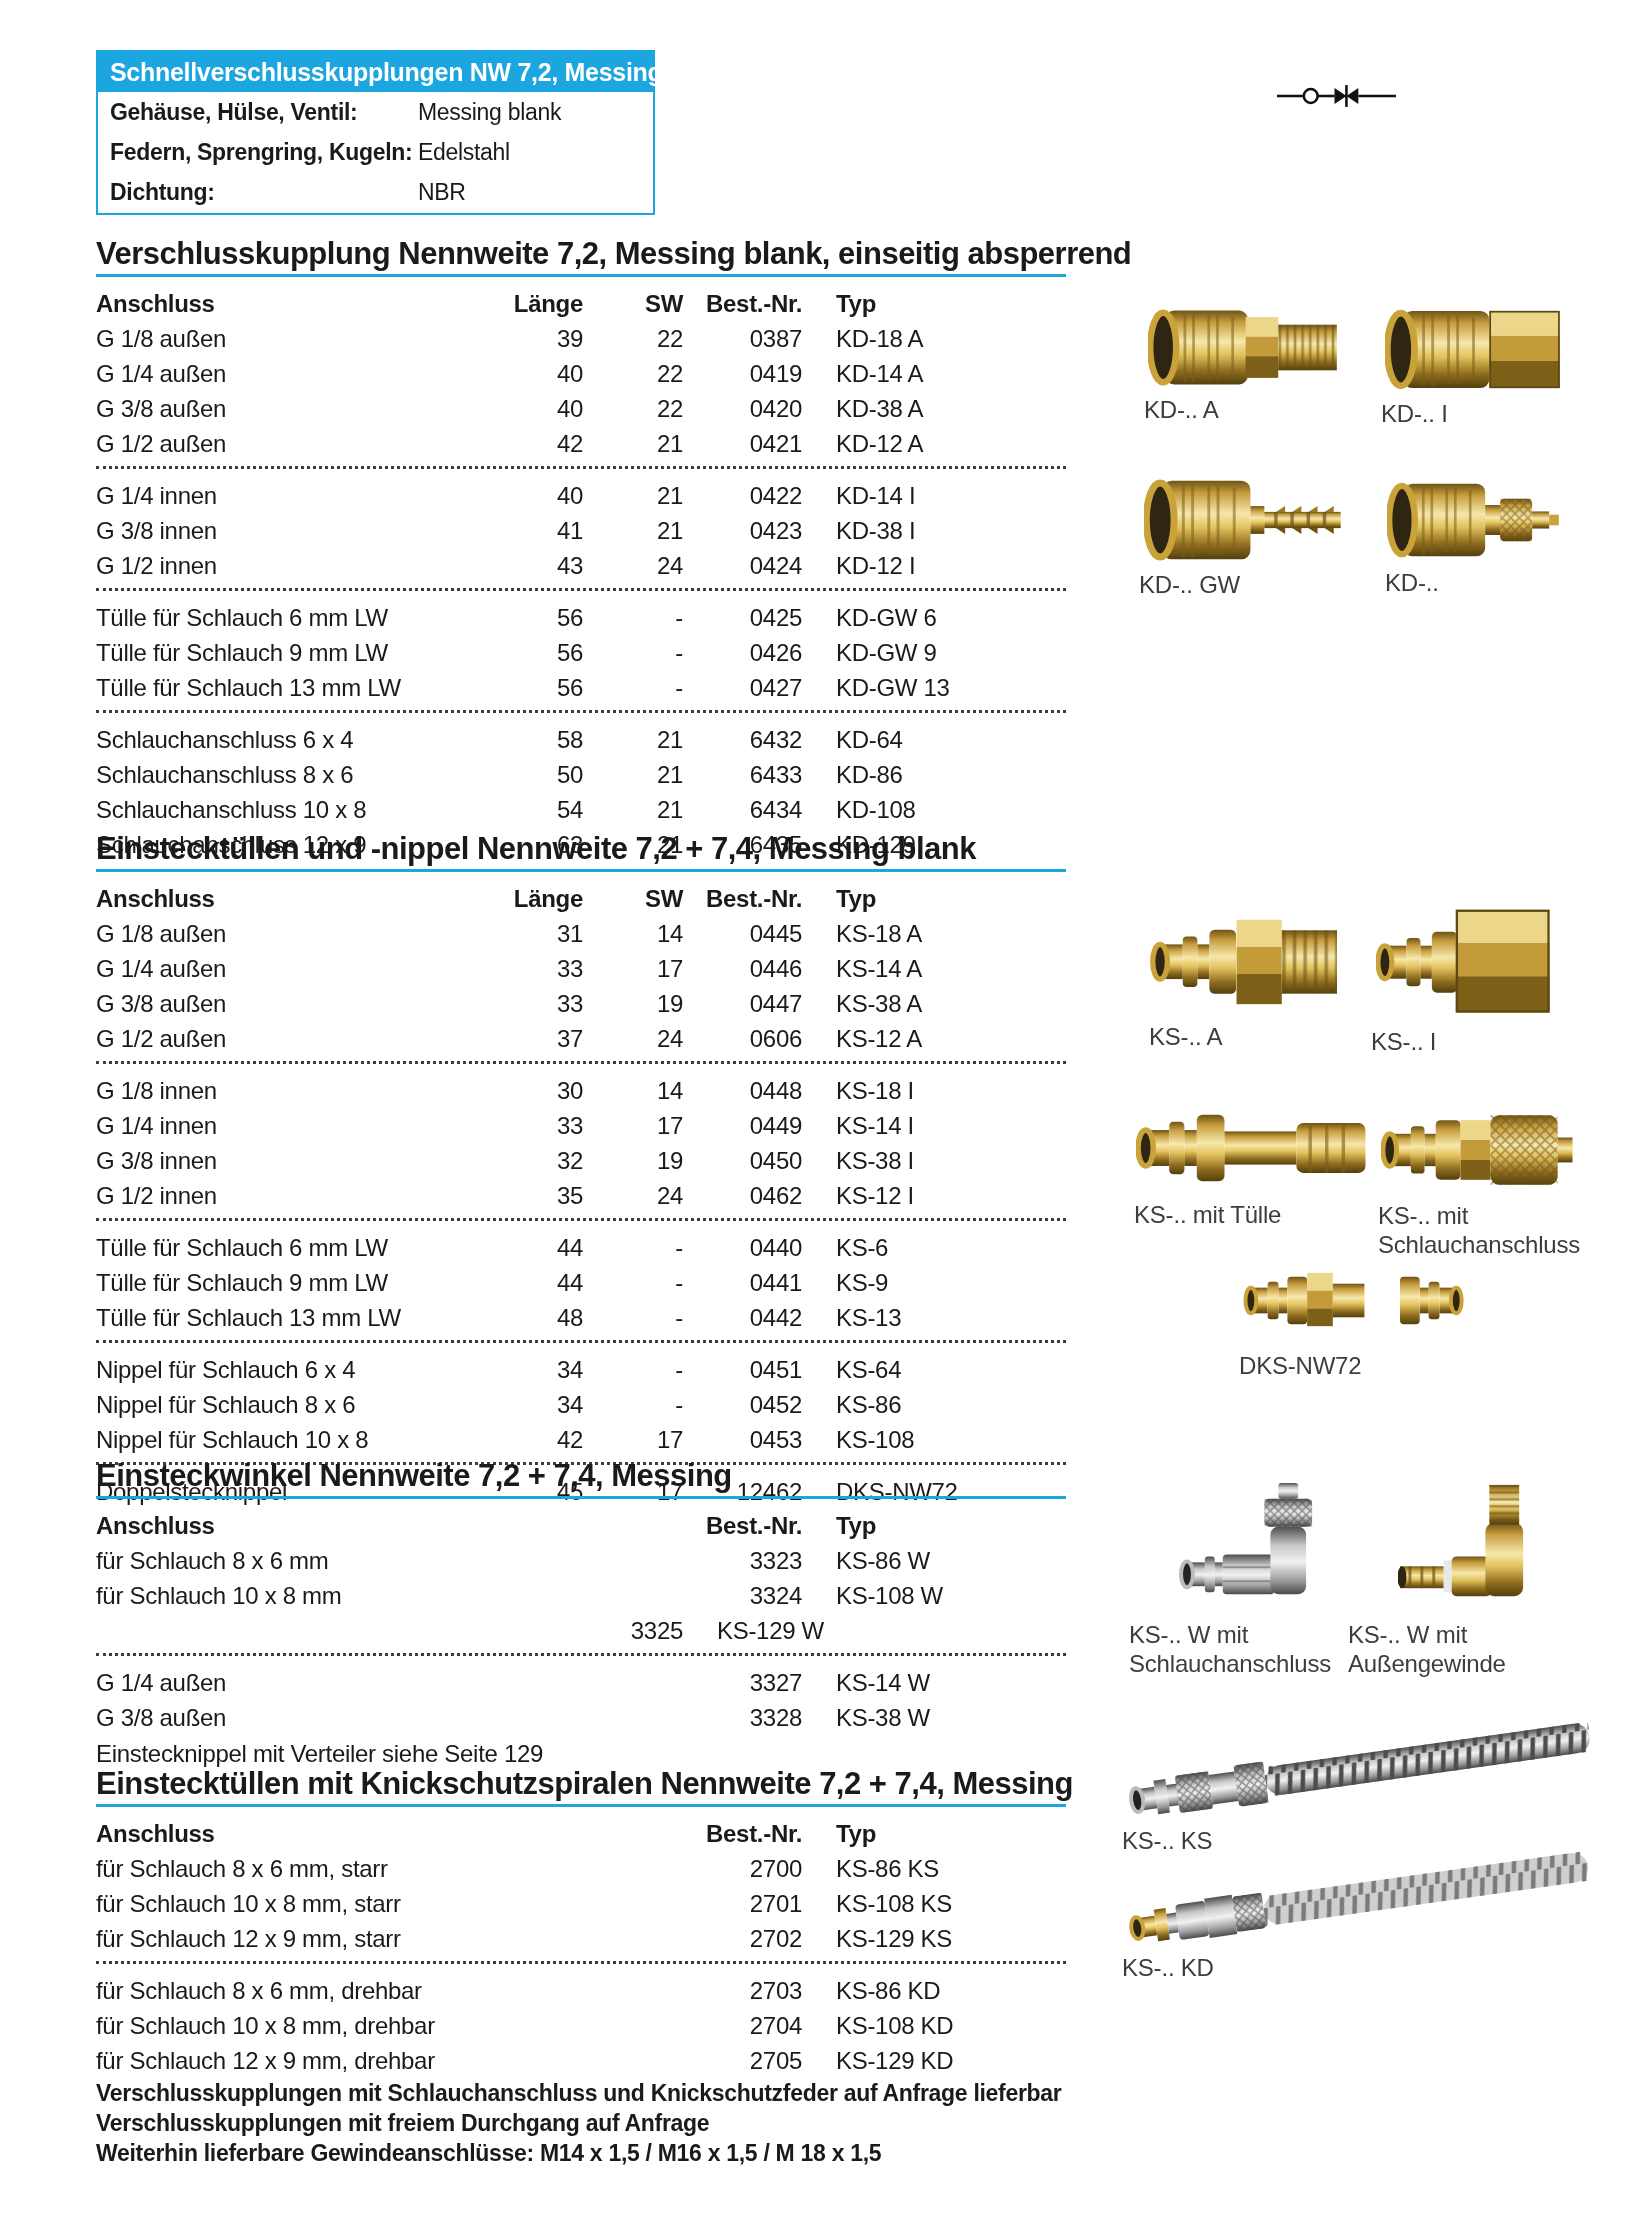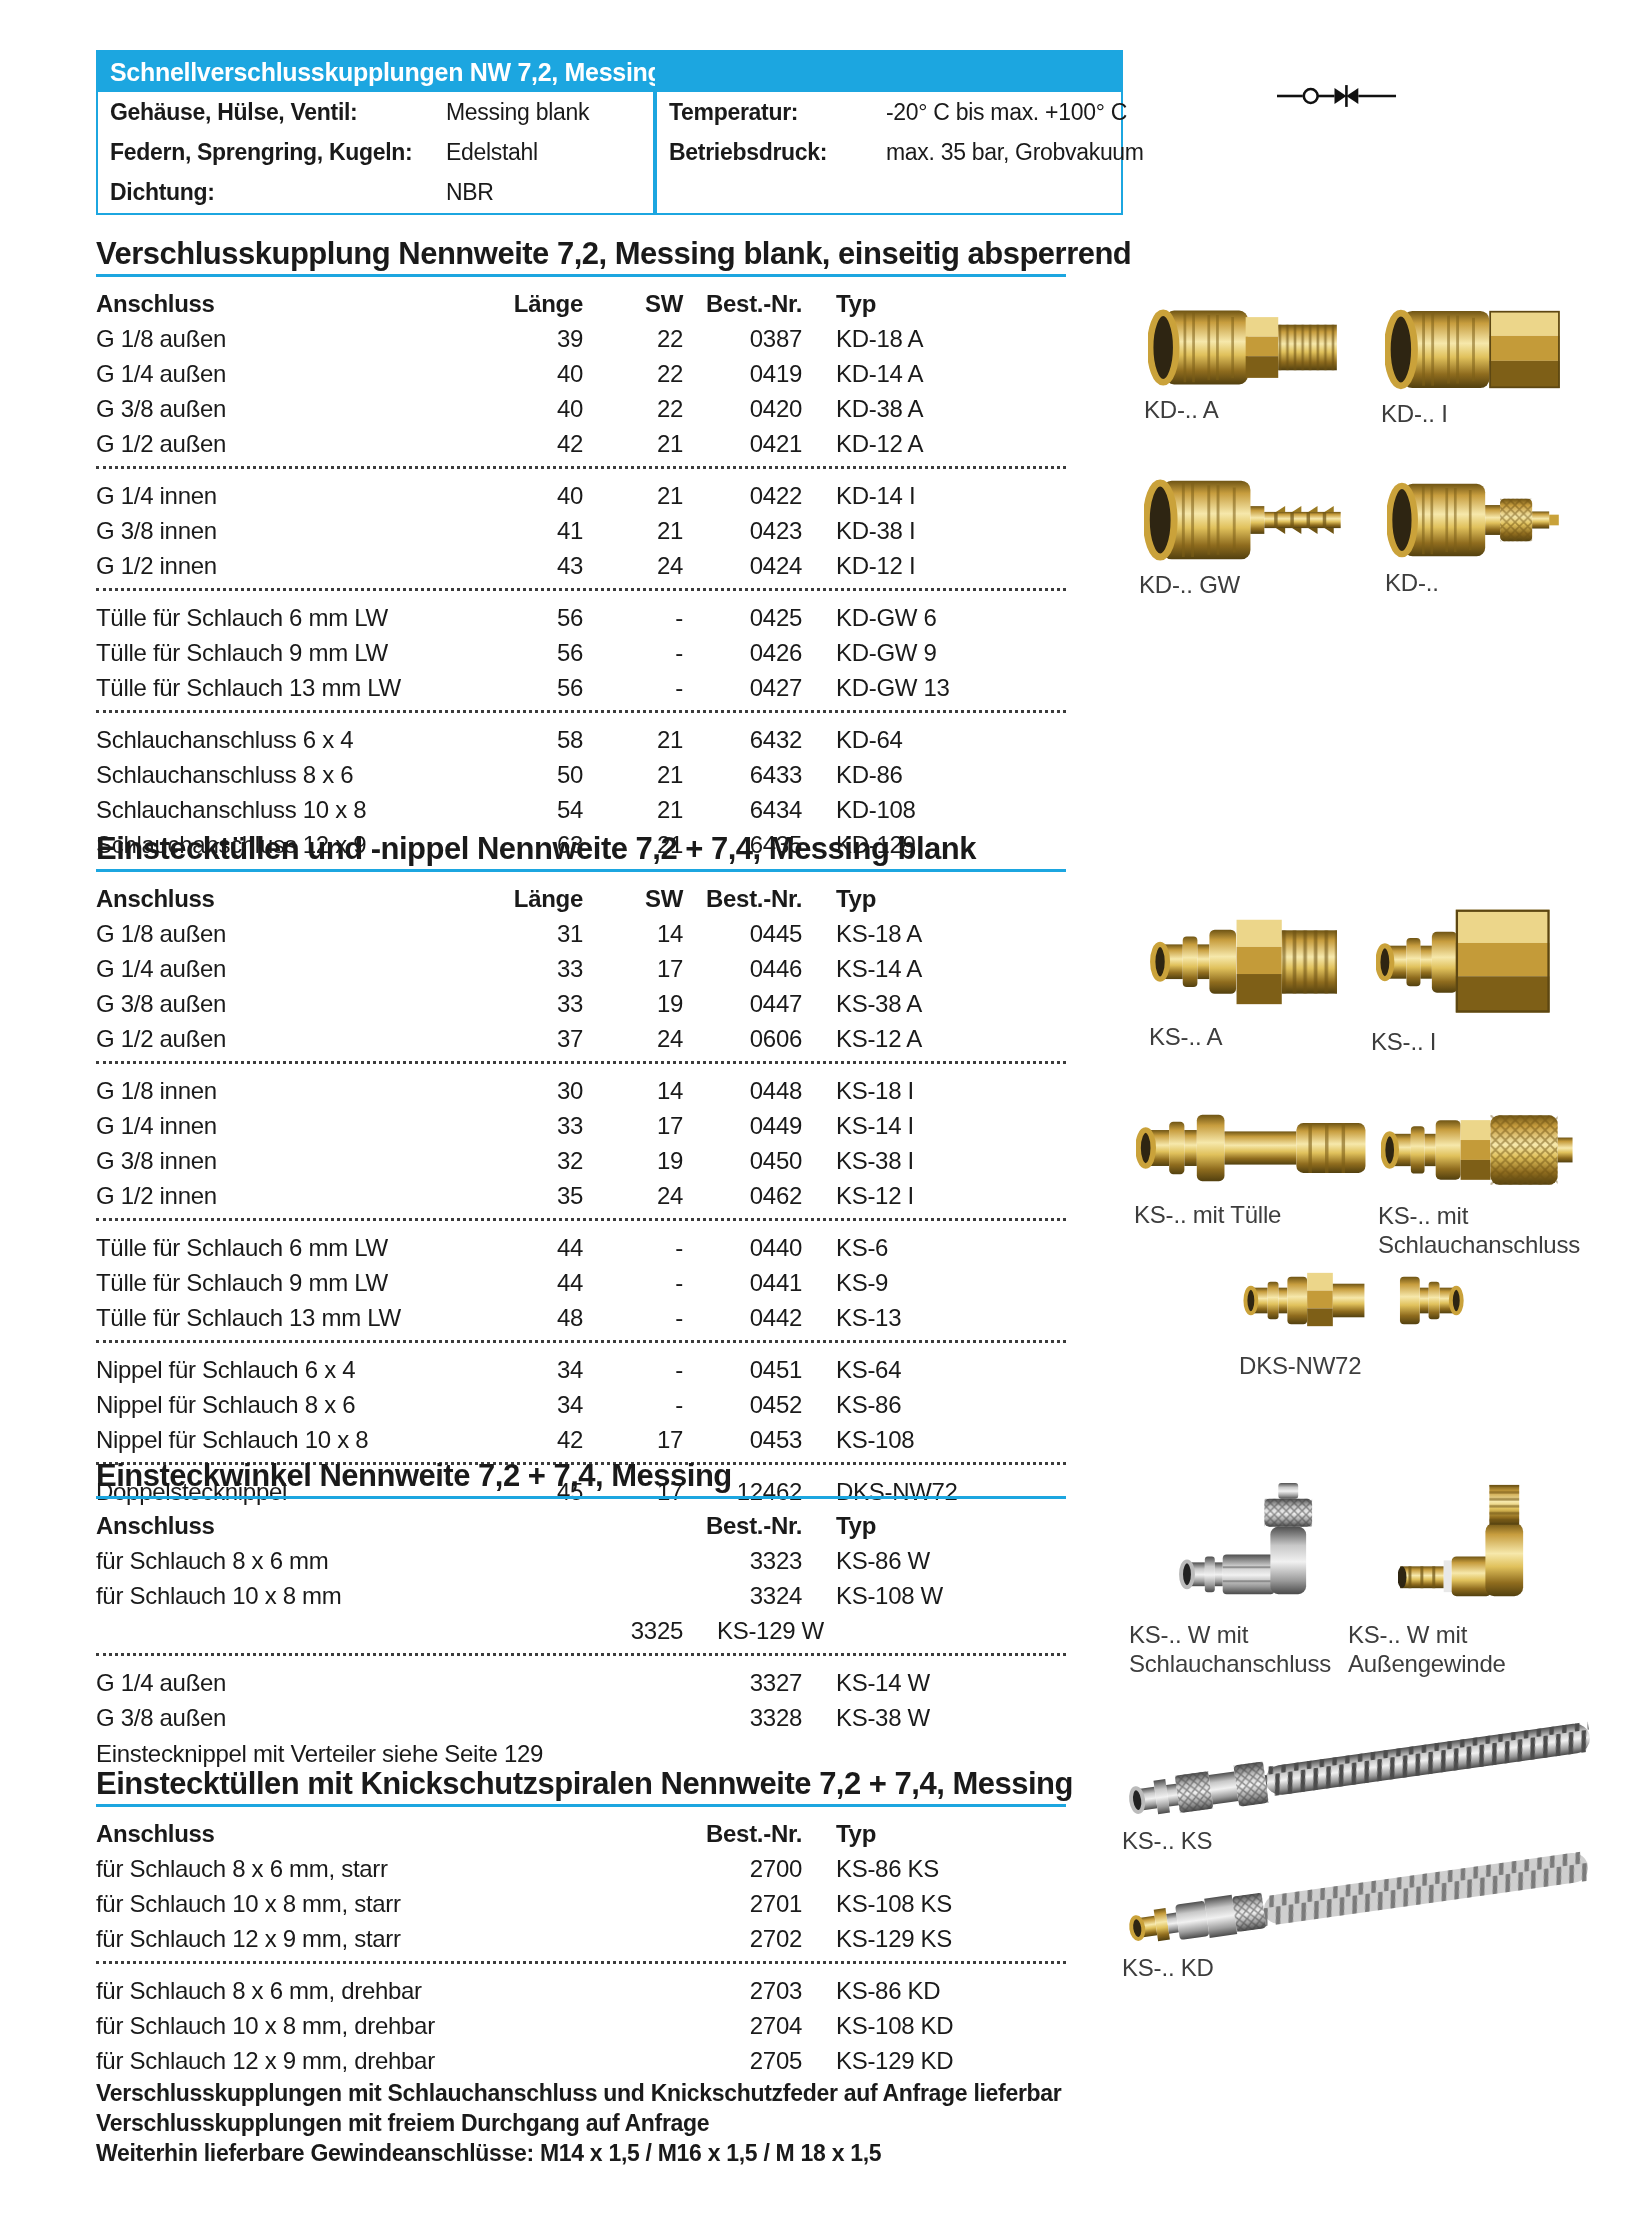--- a/index.html
+++ b/index.html
@@ -2,21 +2,21 @@
 <html><head>
 <meta charset="utf-8">
 <style>
   html,body{margin:0;padding:0;background:#ffffff;}
   body{font-family:"Liberation Sans", sans-serif; color:#1a1a1a; width:1646px; height:2239px; position:relative; overflow:hidden; letter-spacing:-0.3px;}
   .abs{position:absolute;}
 
   
   .ibox{border:2px solid #1ca6e0; background:#fff;}
   .ibox .band{height:40px; background:#1ca6e0; color:#fff; font-weight:bold; font-size:25px; line-height:40px; padding-left:12px; white-space:nowrap;}
-  .irow{display:grid; height:40px; line-height:40px; font-size:23px;gap:28px;}
+  .irow{display:grid; height:40px; line-height:40px; font-size:23px;}
   .ileft .irow{grid-template-columns:308px max-content 1fr; padding-left:12px;}
   .iright .irow{grid-template-columns:189px 1fr; padding-left:12px; padding-right:14px;}
   .ilab{font-weight:bold; white-space:nowrap;}
   .ival{text-align:right; white-space:nowrap;}
 
   
   .section{width:970px;}
   .sec-title{font-weight:bold; font-size:31px; line-height:30px; letter-spacing:-0.5px; padding-bottom:5px; white-space:nowrap;}
   .sec-rule{height:3px; background:#1ca6e0; margin-bottom:9px;}
   .tbl{display:grid; width:970px;}
@@ -119,35 +119,20 @@
     </div>
     <div class="irow">
       <span class="ilab">Federn, Sprengring, Kugeln:</span>
       <span class="ival">Edelstahl</span>
     </div>
     <div class="irow">
       <span class="ilab">Dichtung:</span>
       <span class="ival">NBR</span>
     </div>
   </div>
-  <div class="ibox iright abs" style="left:559px; top:0; width:464px; height:161px;">
-    <div class="band"></div>
-    <div class="irow">
-      <span class="ilab">Temperatur:</span>
-      <span class="ival">-20° C bis max. +100° C</span>
-    </div>
-    <div class="irow">
-      <span class="ilab">Betriebsdruck:</span>
-      <span class="ival">max. 35 bar, Grobvakuum</span>
-    </div>
-    <div class="irow">
-      <span class="ilab"></span>
-      <span class="ival"></span>
-    </div>
-  </div>
 </div>
 
 <svg class="abs" style="left:1277px; top:80px;" width="121" height="32" viewBox="0 0 122 32">
   <g stroke="#111" stroke-width="2.6" fill="none">
     <line x1="0" y1="16" x2="26" y2="16"></line>
     <circle cx="34" cy="16" r="7"></circle>
     <line x1="41" y1="16" x2="58" y2="16"></line>
     <line x1="70" y1="5" x2="70" y2="27"></line>
     <line x1="82" y1="16" x2="120" y2="16"></line>
   </g>

